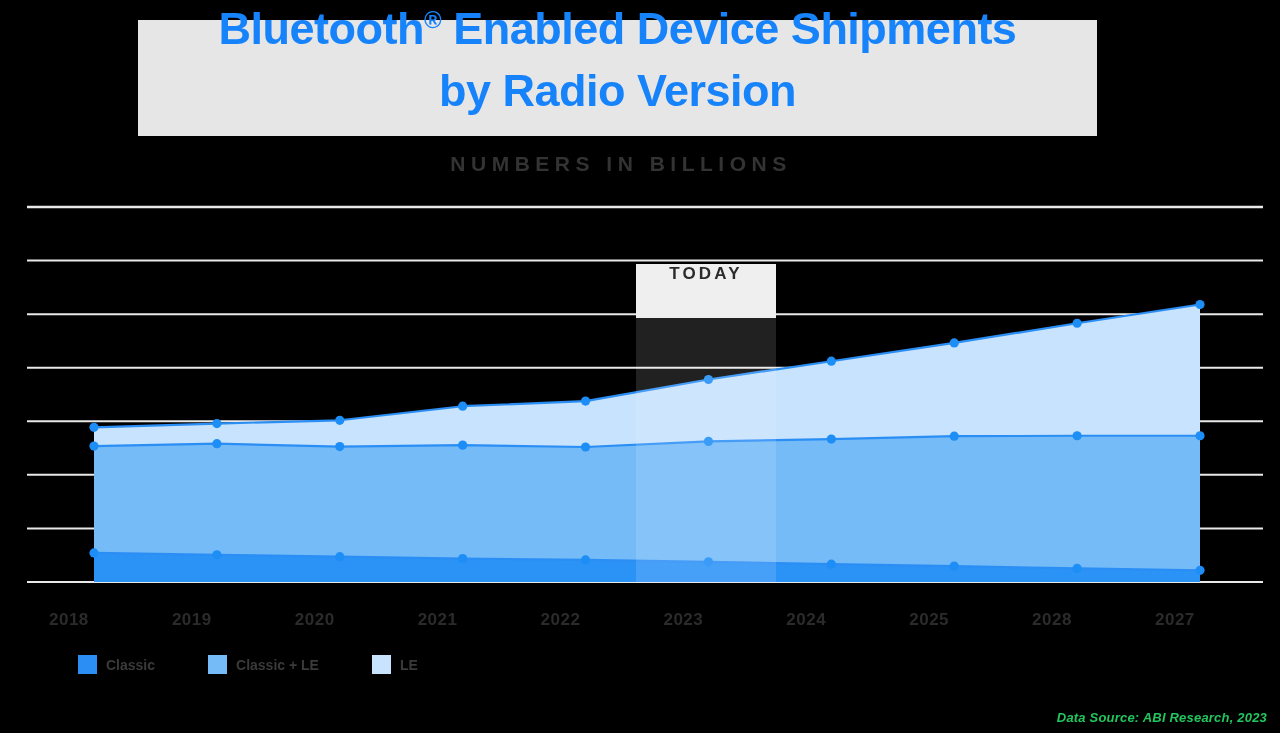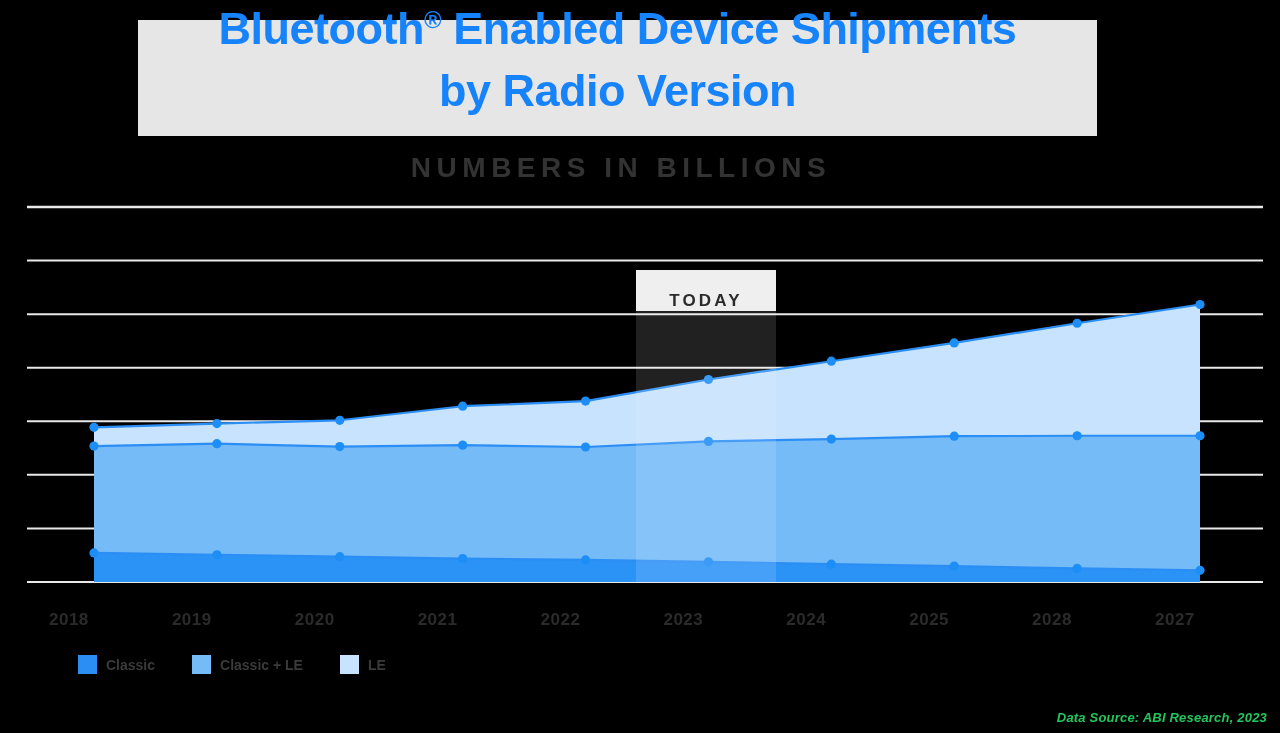--- a/index.html
+++ b/index.html
@@ -44,21 +44,21 @@
     line-height: 0;
   }
 
   
   #chart-subtitle {
     position: absolute;
     left: 0;
     top: 152px;
     width: 1242px;
     text-align: center;
-    font-size: 28px;
+    font-size: 21px;
     font-weight: bold;
     letter-spacing: 5.5px;
     color: #333333;
   }
 
   
   #plot-area {
     position: absolute;
     left: 0;
     top: 0;
@@ -68,26 +68,26 @@
   #plot-svg {
     position: absolute;
     left: 0;
     top: 0;
   }
 
   
   #today-box {
     position: absolute;
     left: 636px;
-    top: 270px;
+    top: 264px;
     width: 140px;
-    height: 41px;
+    height: 54px;
     background: #efefef;
     display: flex;
-    align-items: flex-end;
+    align-items: flex-start;
     justify-content: center;
   }
   #today-label {
     font-size: 17px;
     font-weight: bold;
     letter-spacing: 3.2px;
     color: #2b2b2b;
   }
   #today-band {
     position: absolute;
@@ -116,20 +116,21 @@
     letter-spacing: 0.5px;
   }
 
   
   #legend {
     position: absolute;
     left: 78px;
     top: 655px;
     display: flex;
     align-items: center;
+    gap: 16px;
   }
   .legend-item {
     display: flex;
     align-items: center;
     margin-right: 37px;
   }
   .legend-swatch {
     width: 19px;
     height: 19px;
     margin-right: 9px;

